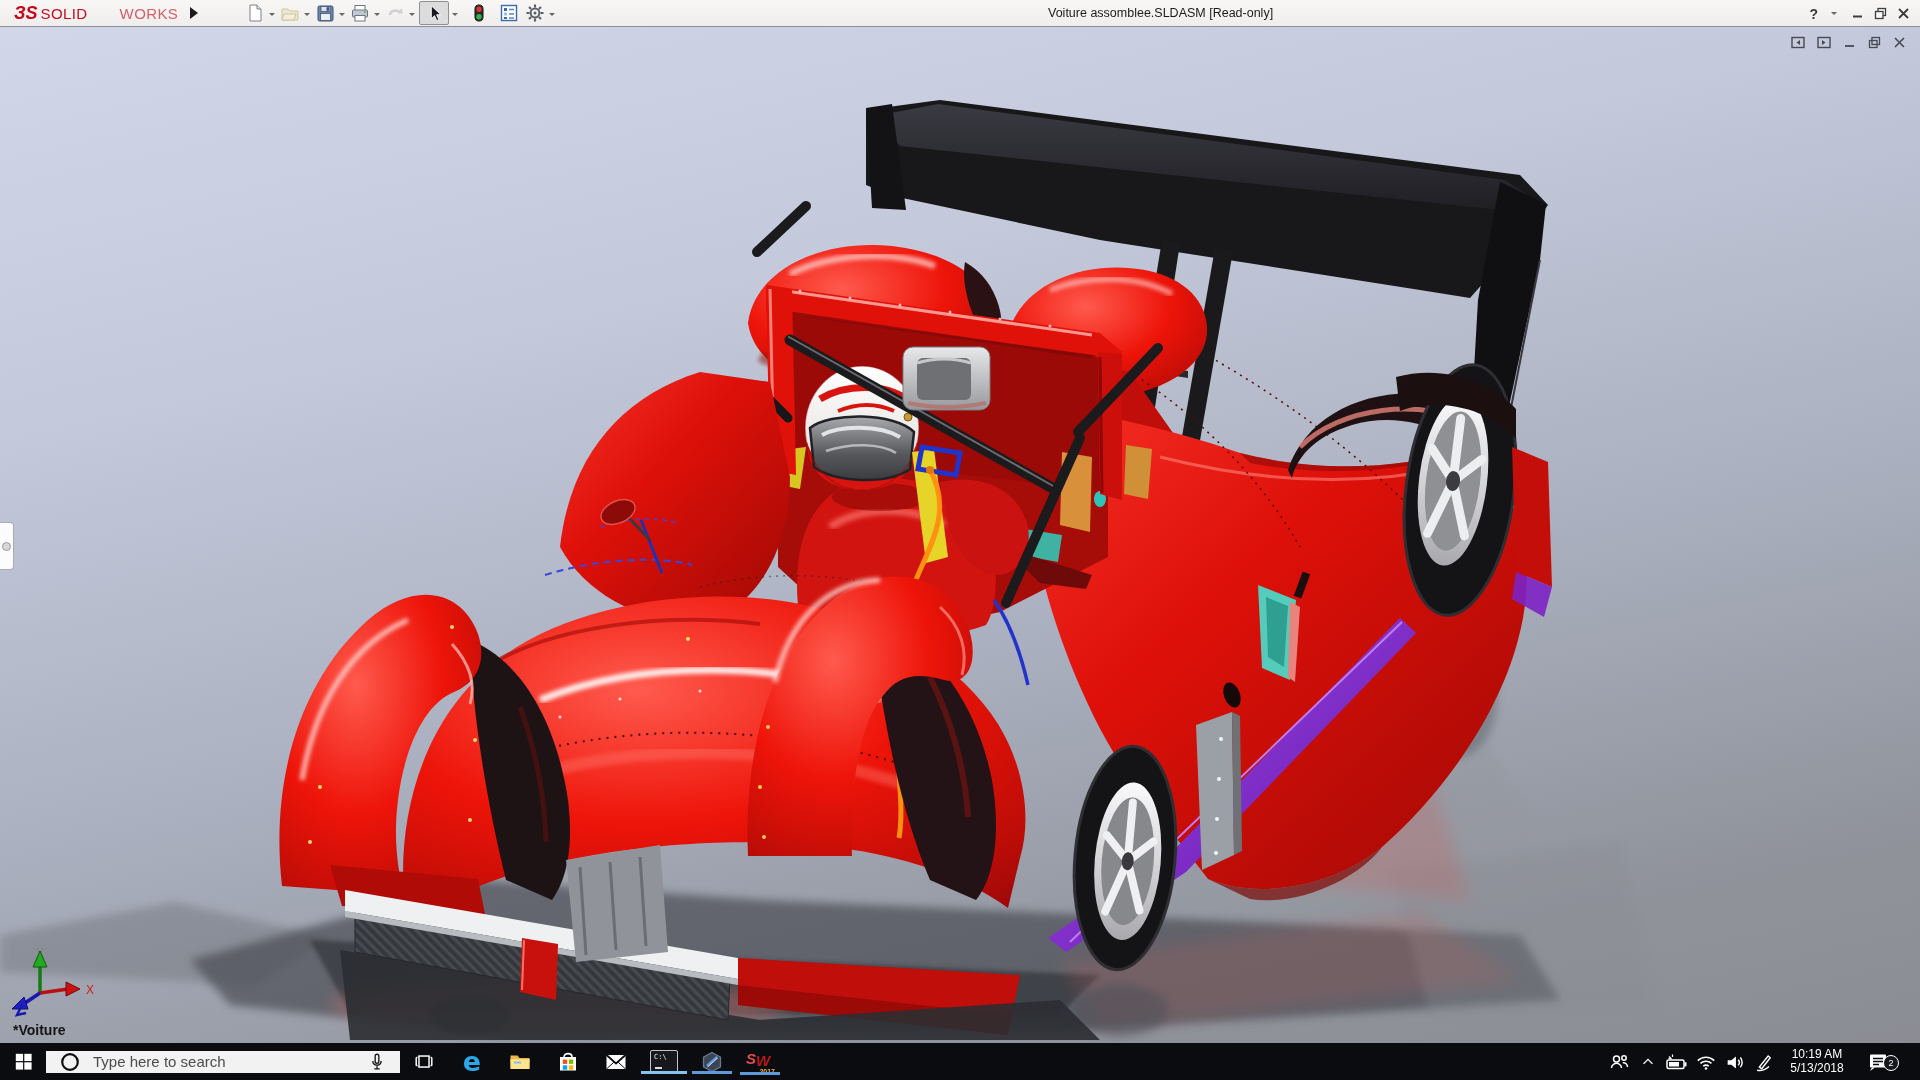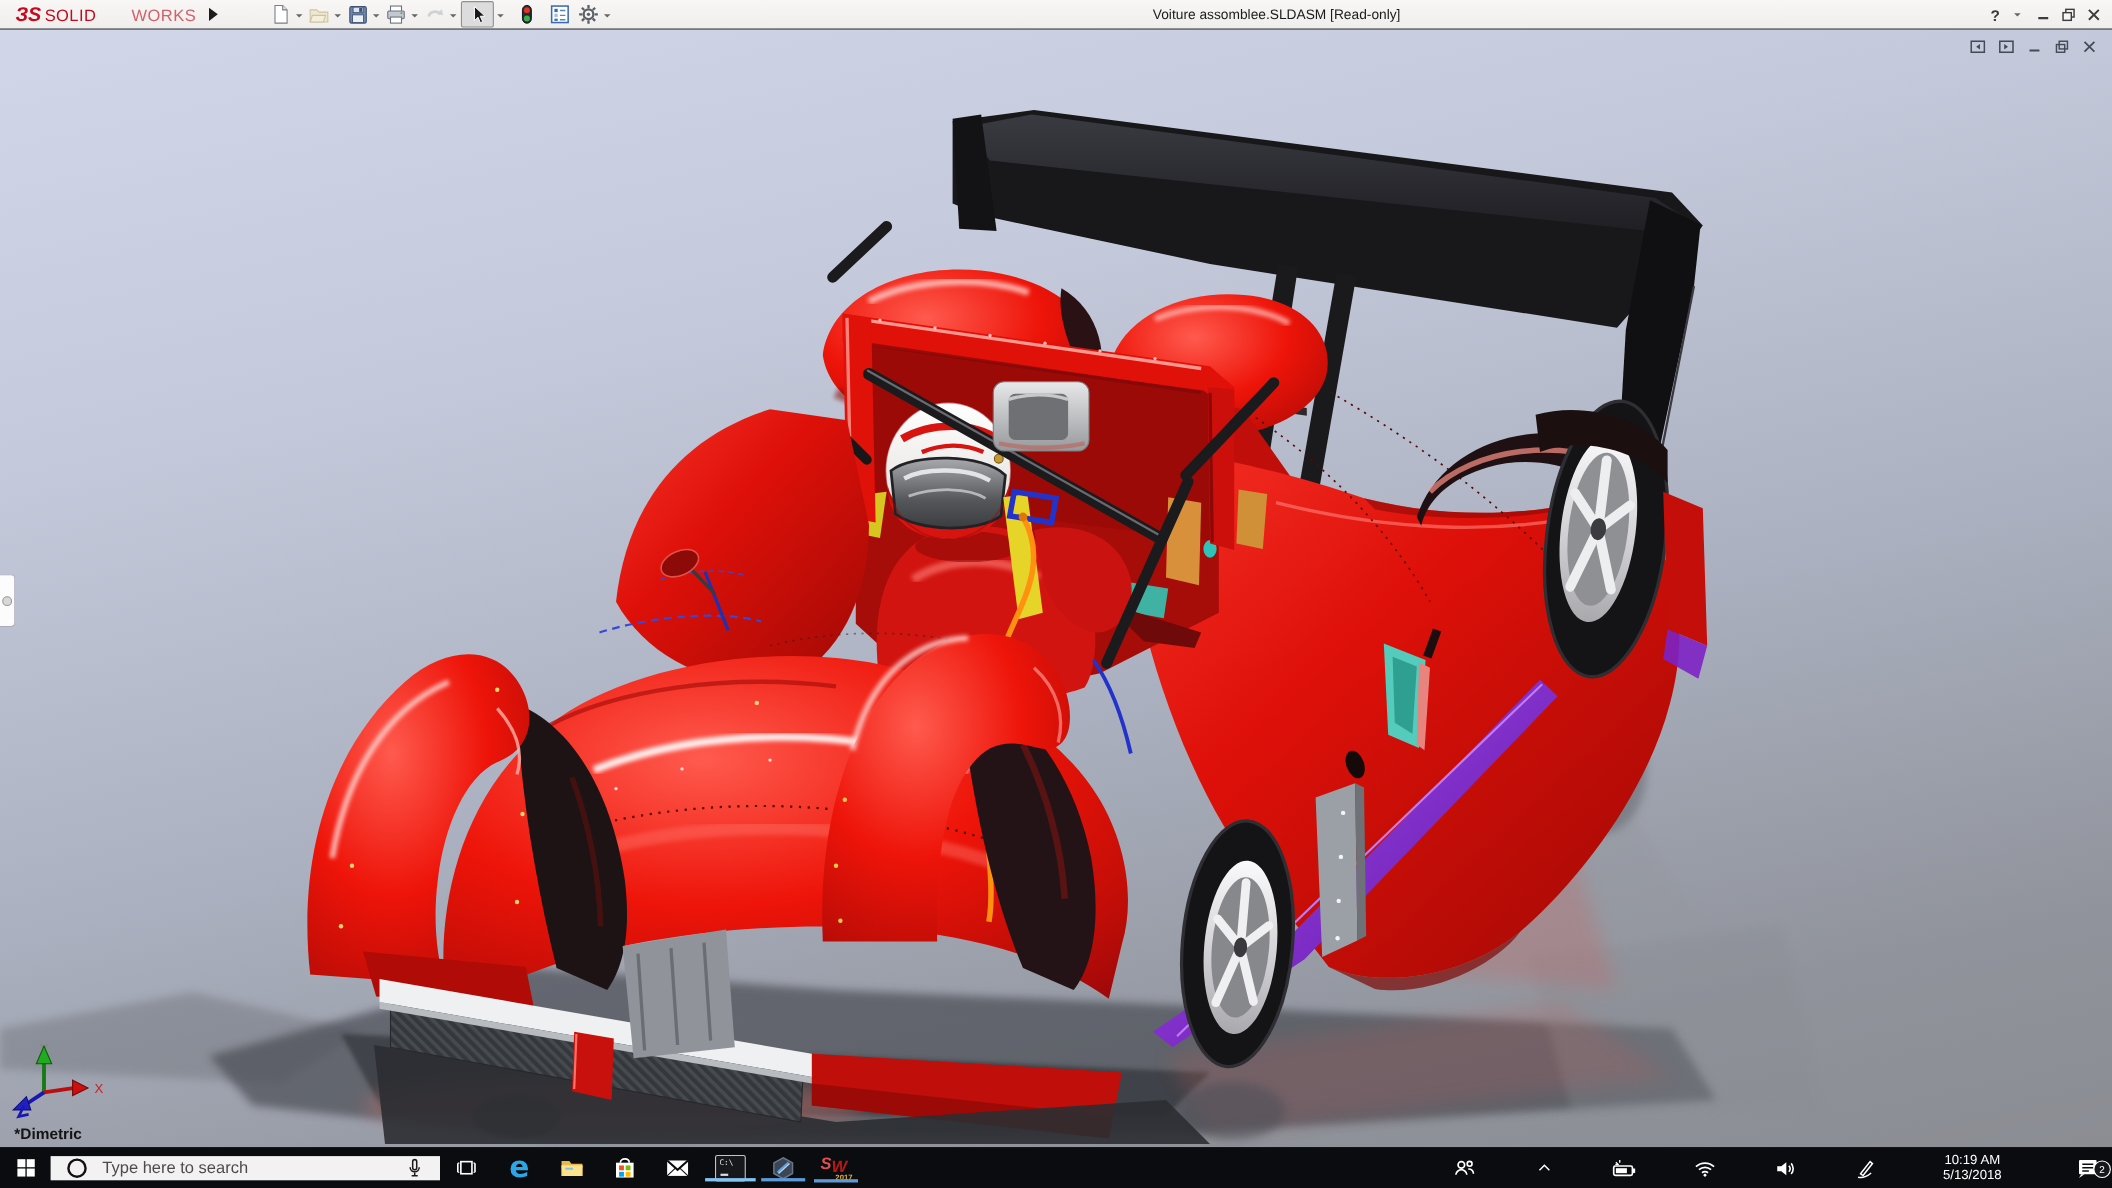--- a/index.html
+++ b/index.html
@@ -38,21 +38,21 @@
   .searchbox .ph{margin-left:12px;font-size:15px;color:#4c4c4c;flex:1;}
   .searchbox .mic{margin-right:12px;}
   .tb-ic{width:48px;display:flex;align-items:center;justify-content:center;position:relative;}
   .underline{position:absolute;bottom:0;left:4px;right:4px;height:2.5px;background:#5c9ad8;}
   .underline.active{left:1px;right:1px;background:#85c3f0;}
   .edge-e{font-family:"DejaVu Sans",sans-serif;font-size:27px;font-weight:bold;color:#2ba7e8;line-height:1;}
   .sw-wrap{position:relative;width:30px;height:26px;}
   .sw-s{position:absolute;left:1px;top:1px;font-size:15px;font-weight:bold;font-style:italic;color:#e05050;}
   .sw-w{position:absolute;left:11px;top:3px;font-size:15px;font-weight:bold;font-style:italic;color:#b81818;}
   .sw-year{position:absolute;right:0;bottom:0;font-size:7px;font-weight:bold;color:#e8b23a;}
-  .tray{margin-left:auto;display:flex;align-items:center;padding-right:0;gap:44px;}
+  .tray{margin-left:auto;display:flex;align-items:center;padding-right:20px;}
   .tray .t-ic{width:29px;display:flex;align-items:center;justify-content:center;position:relative;height:100%;}
   .clock{width:78px;text-align:center;color:#fff;font-size:12px;line-height:13.5px;}
   .badge{position:absolute;right:1px;bottom:3px;width:14px;height:14px;border-radius:50%;
     background:#16181c;border:1px solid #fff;color:#fff;font-size:9px;display:flex;
     align-items:center;justify-content:center;}
   .cmd-wrap{position:relative;width:26px;height:22px;background:#17181b;border:1.5px solid #c0c4cc;
     border-radius:2px;}
   .cmd-txt{position:absolute;left:3px;top:2px;font-family:"DejaVu Sans Mono",monospace;font-size:7px;color:#e8e8ea;}
   .cmd-bar{position:absolute;left:4px;bottom:4px;width:7px;height:2px;background:#dcdee2;}
 </style>
@@ -491,21 +491,21 @@
     <text x="40" y="12" font-size="12" fill="#7c8878" text-anchor="middle">Y</text>
     <line x1="40" y1="48" x2="40" y2="20" stroke="#167a16" stroke-width="3.5"></line>
     <polygon points="33,22 47,22 40,6" fill="#22aa22" stroke="#0c5c0c"></polygon>
     <line x1="40" y1="48" x2="68" y2="44" stroke="#b81010" stroke-width="3.5"></line>
     <polygon points="66,37 66,51 80,44" fill="#cc1010" stroke="#7a0808"></polygon>
     <text x="86" y="49" font-size="12" fill="#cc2020">X</text>
     <line x1="40" y1="48" x2="22" y2="60" stroke="#1818b0" stroke-width="3.5"></line>
     <polygon points="24,52 28,64 12,64" fill="#2020c0" stroke="#101070"></polygon>
     <path d="M22,60 L17,70 L26,68" stroke="#1818b0" stroke-width="2.5" fill="none"></path>
   </svg>
-  <div class="view-label">*Dimetric</div>
+  <div class="view-label">*Voiture</div>
 </div>
 
 <div class="taskbar">
   <div class="start">
     <svg width="17" height="17" viewBox="0 0 21 21">
       <rect x="1" y="1" width="9" height="9" fill="#fff"></rect>
         <rect x="11.5" y="1" width="9" height="9" fill="#fff"></rect>
       <rect x="1" y="11.5" width="9" height="9" fill="#fff"></rect>
         <rect x="11.5" y="11.5" width="9" height="9" fill="#fff"></rect>
     </svg>

